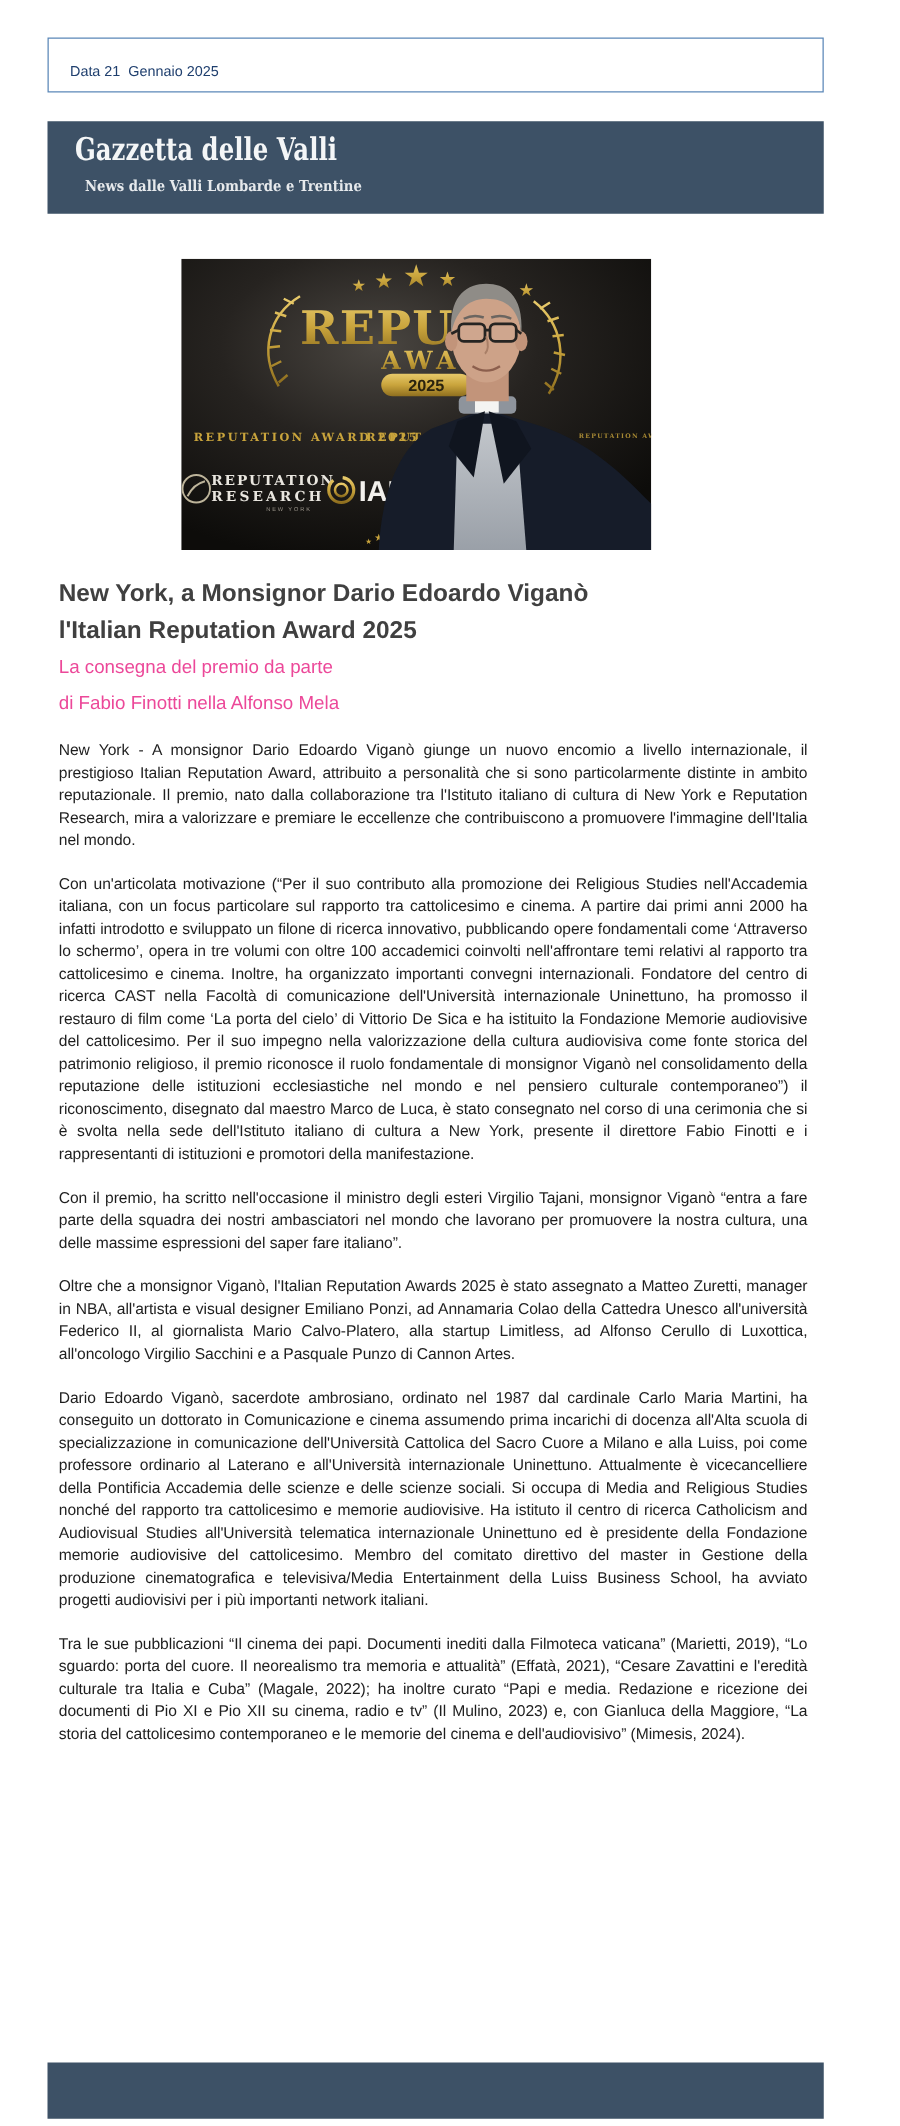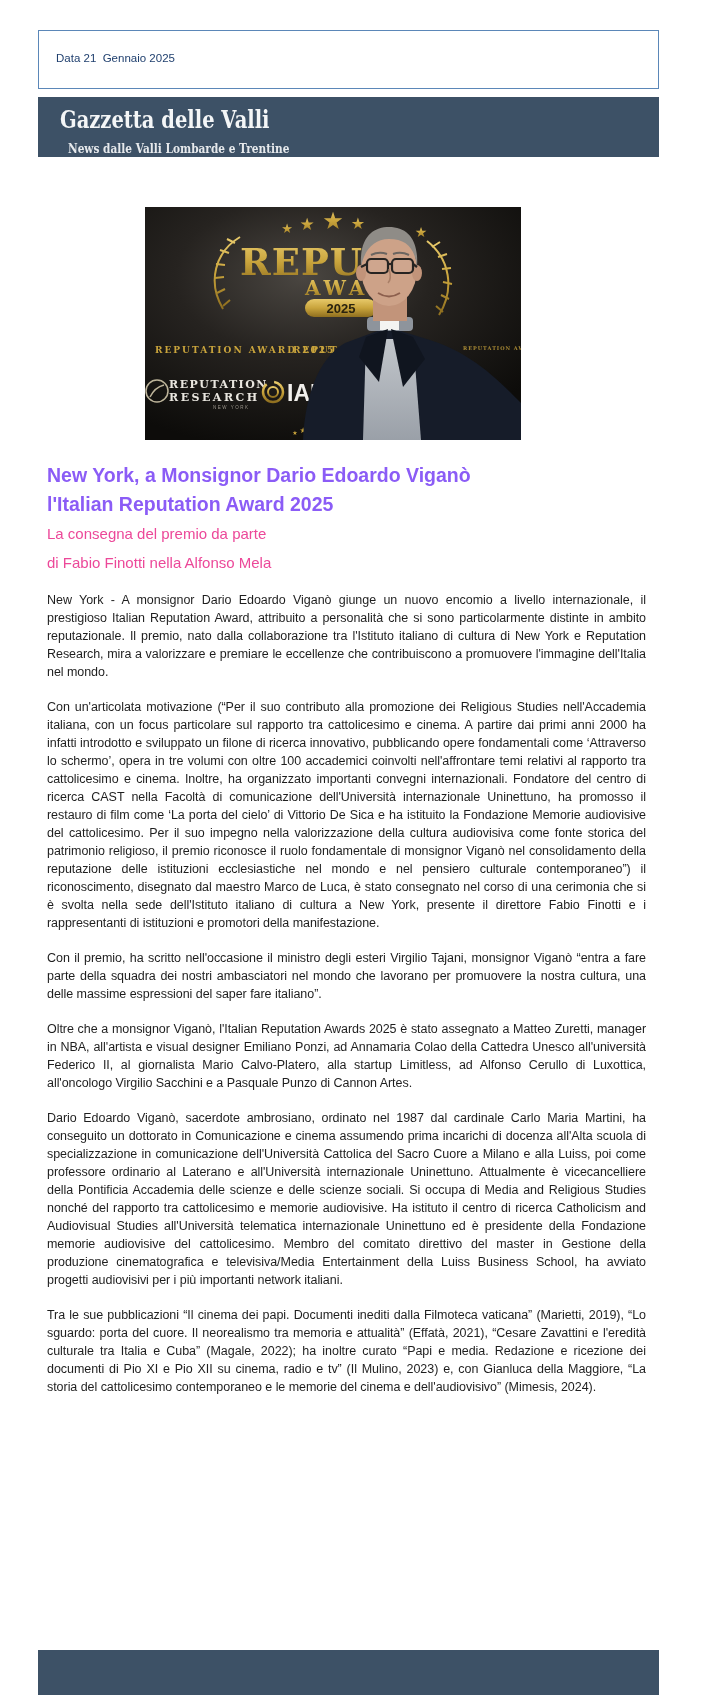--- a/index.html
+++ b/index.html
@@ -1,39 +1,39 @@
 <!DOCTYPE html>
 <html lang="it"><head>
 <meta charset="utf-8">
 <style>
   html,body{margin:0;padding:0;background:#ffffff;}
   .page{position:relative;width:720px;height:1701px;background:#ffffff;overflow:hidden;
         font-family:"Liberation Sans",sans-serif;}
 
   
-  .topbox{position:absolute;left:38px;top:30px;width:621px;height:59px;
+  .topbox{position:absolute;left:38px;top:30px;width:621px;height:44px;
           border:1px solid #5b87b8;box-sizing:border-box;background:#ffffff;}
   .date{position:absolute;left:17px;top:21px;font-size:11.5px;color:#1f3f6e;white-space:pre;}
   .source{position:absolute;left:0;right:0;top:16px;text-align:center;
           font-weight:bold;font-size:15.5px;color:#0a6ebd;}
 
   
-  .masthead{position:absolute;left:38px;top:97px;width:621px;height:60px;background:#3d5166;text-decoration:underline;}
+  .masthead{position:absolute;left:38px;top:97px;width:621px;height:74px;background:#3d5166;text-decoration:underline;}
   .mh-title{position:absolute;left:22px;top:8px;font-family:"DejaVu Serif",serif;font-weight:700;
             font-size:25px;color:#f4f6f7;transform:scaleX(0.78);transform-origin:left top;white-space:nowrap;}
   .mh-sub{position:absolute;left:30px;top:45px;font-family:"DejaVu Serif",serif;font-weight:700;
           font-size:12px;color:#e6e9ec;transform:scaleX(0.88);transform-origin:left top;white-space:nowrap;}
 
   
   .photo{position:absolute;left:145px;top:207px;width:376px;height:233px;margin:0;}
   .photo svg{display:block;}
 
   
   .article{position:absolute;left:47px;top:461px;width:612px;color:#1e1e1e;}
-  .headline{font-size:19.5px;line-height:29px;font-weight:700;color:#8b5cf6;margin:0;}
+  .headline{font-size:19.5px;line-height:29px;font-weight:700;color:#404040;margin:0;}
   .deck{font-size:15px;line-height:29px;font-weight:400;color:#ec4899;margin:0 0 14px 0;}
   .article p{font-size:12.5px;line-height:18px;text-align:justify;margin:0 13px 17px 0;
              letter-spacing:-0.05px;}
 
   
   .footerbar{position:absolute;left:38px;top:1650px;width:621px;height:45px;background:#3d5166;}
 </style>
 </head>
 <body>
 

